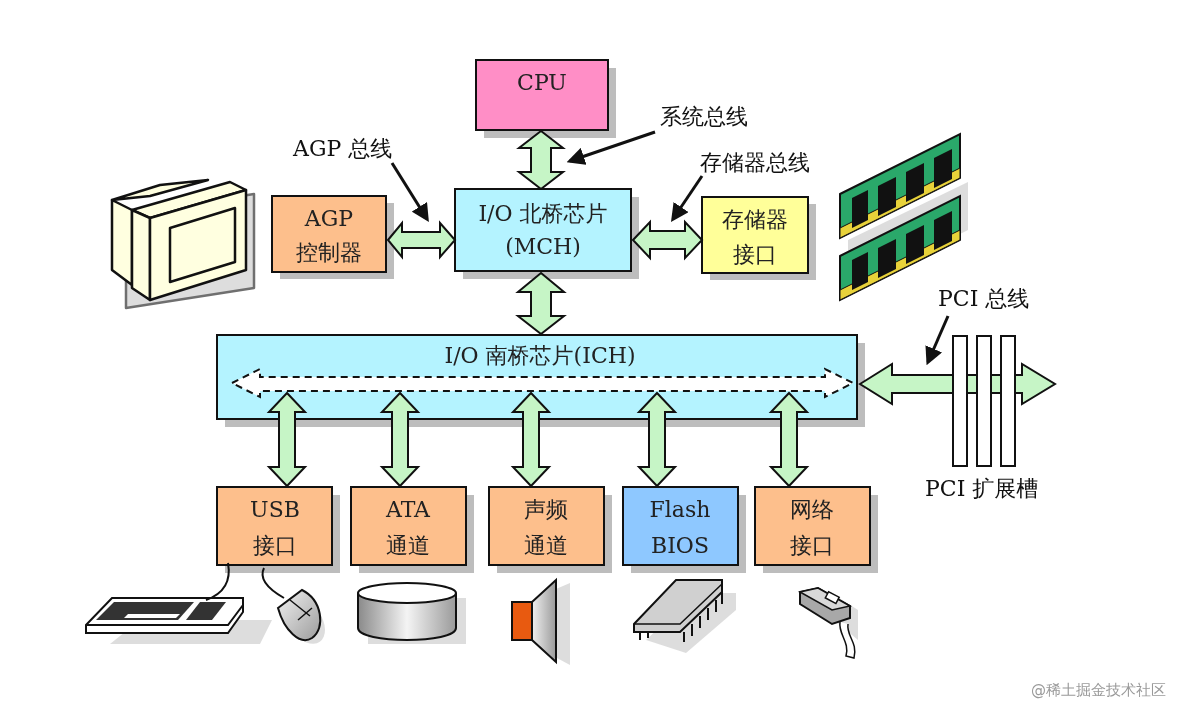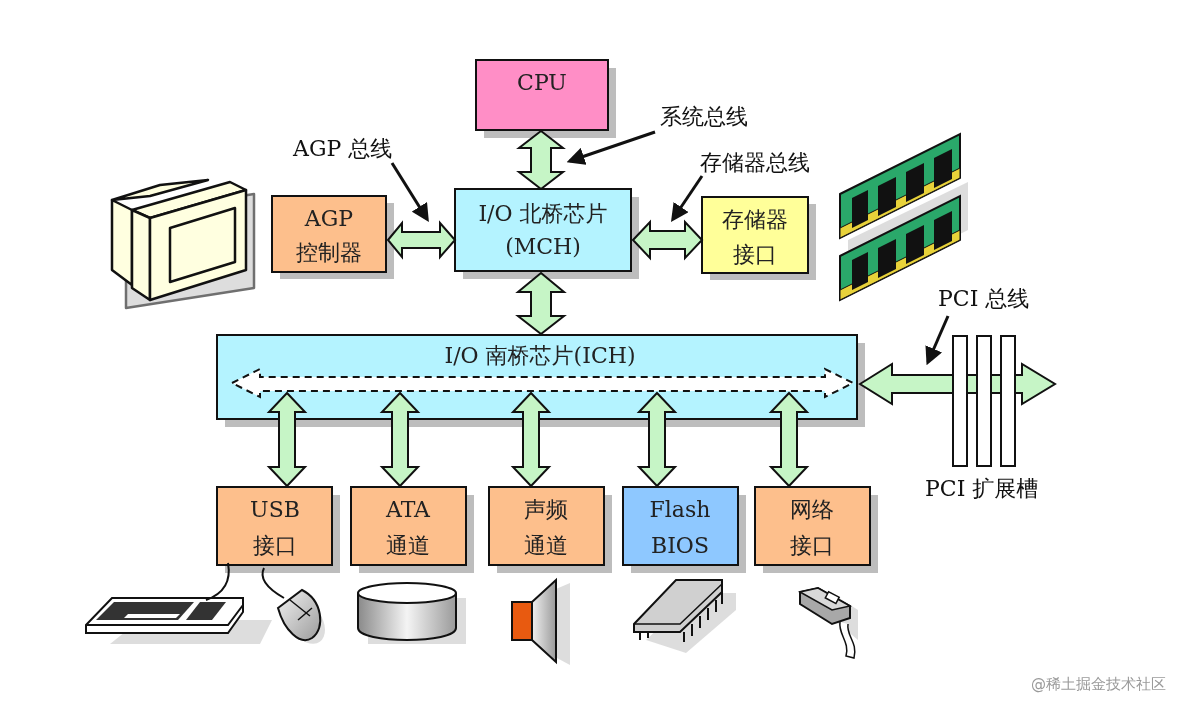--- a/index.html
+++ b/index.html
@@ -1,21 +1,21 @@
 <!DOCTYPE html>
 <html><head>
 <meta charset="utf-8">
 <style>
   html, body { margin: 0; padding: 0; background: #ffffff; }
   body { width: 1178px; height: 710px; position: relative; overflow: hidden;
          font-family: "DejaVu Serif", "Liberation Serif", serif; color: #1a1a1a; }
   svg.diagram { position: absolute; left: 0; top: 0; }
   .box-text { font-family: "DejaVu Serif", "Liberation Serif", serif; font-size: 22px; fill: #222; }
   .label-text { font-family: "DejaVu Serif", "Liberation Serif", serif; font-size: 22px; fill: #111; }
-  .watermark { position: absolute; right: 12px; bottom: 16px; font-family: "DejaVu Sans", "Liberation Sans", sans-serif;
+  .watermark { position: absolute; right: 12px; bottom: 10px; font-family: "DejaVu Sans", "Liberation Sans", sans-serif;
                font-size: 15px; color: #9a9a9a; }
 </style>
 </head>
 <body>
 
 <svg class="diagram" width="1178" height="710" viewBox="0 0 1178 710" xmlns="http://www.w3.org/2000/svg">
   <defs>
     <linearGradient id="gradGray" x1="0" x2="1" y1="0" y2="0">
       <stop offset="0" stop-color="#8a8a8a"></stop>
       <stop offset="0.5" stop-color="#f4f4f4"></stop>

